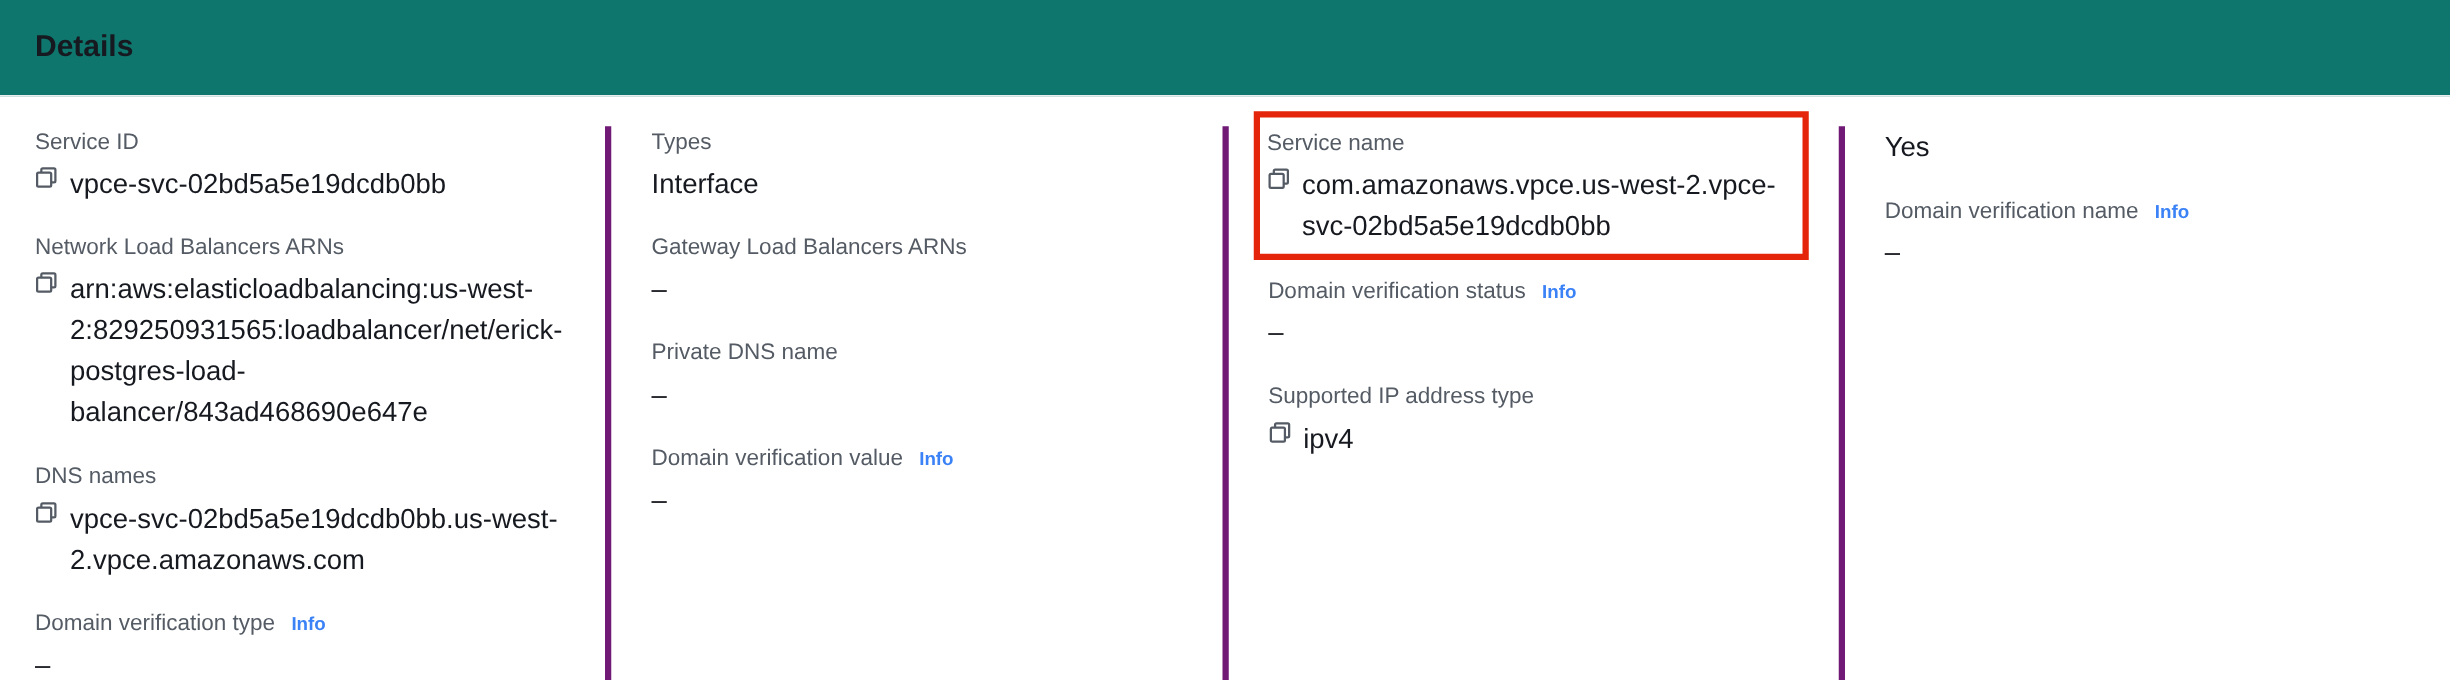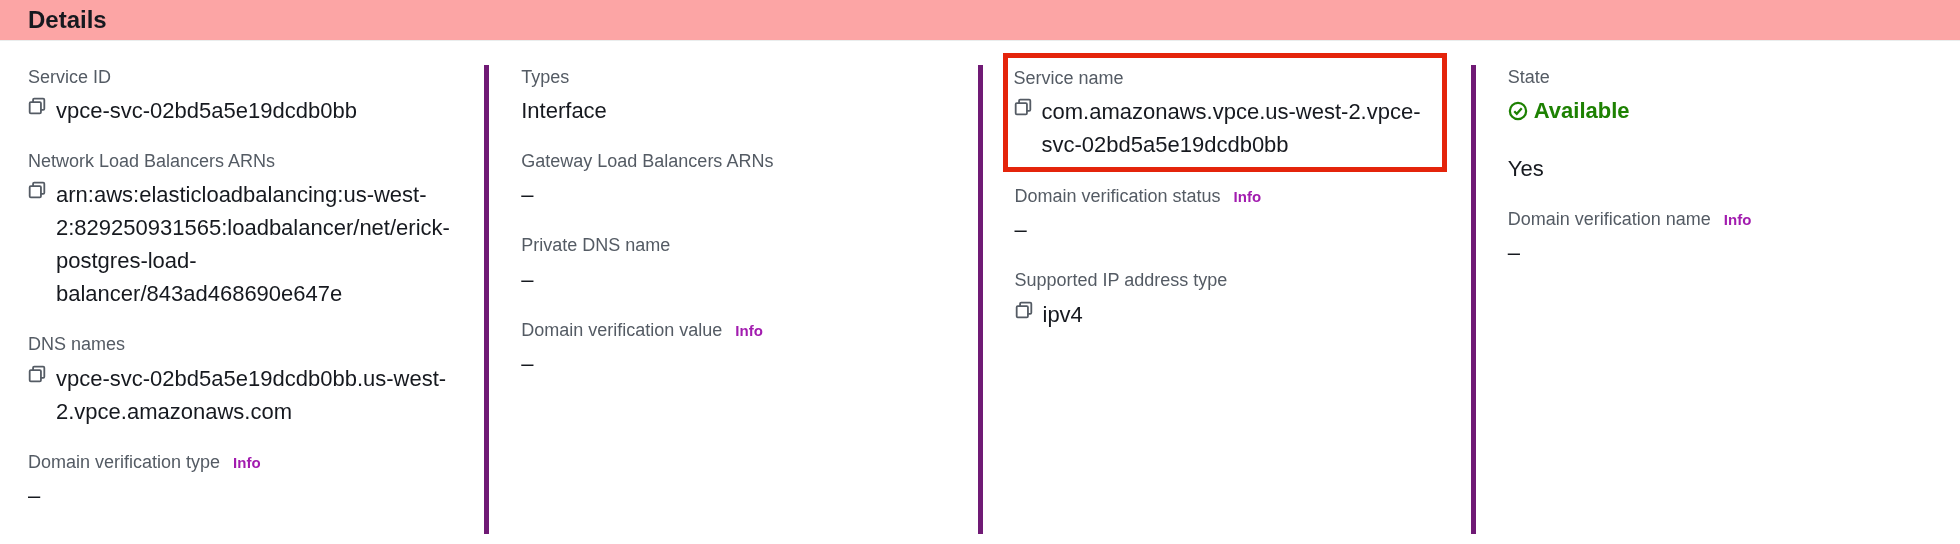--- a/index.html
+++ b/index.html
@@ -3,23 +3,23 @@
   <meta charset="utf-8">
   <style>
     * { box-sizing: border-box; margin: 0; padding: 0; }
     body {
       font-family: "Amazon Ember", "Helvetica Neue", Arial, sans-serif;
       background: #fff;
       color: #16191f;
       font-size: 18px;
     }
     .panel-header {
-      background: #fca5a5;
+      background: #0f766e;
       border-bottom: 1px solid #eaeded;
-      padding: 6px 28px;
+      padding: 24px 28px;
     }
     .panel-header h2 {
       font-size: 24px;
       font-weight: 700;
       color: #16191f;
     }
     .panel-body {
       display: flex;
       padding: 24px 28px 20px 28px;
       gap: 0;
@@ -43,21 +43,21 @@
       color: #16191f;
       font-size: 22px;
       line-height: 1.5;
       word-break: break-word;
       display: flex;
       align-items: flex-start;
       gap: 10px;
     }
     .field-value.plain { display: block; }
     .info-link {
-      color: #a21caf;
+      color: #3b82f6;
       font-size: 15px;
       font-weight: 700;
       margin-left: 8px;
       cursor: pointer;
     }
     .copy-icon {
       flex-shrink: 0;
       width: 18px;
       height: 18px;
       margin-top: 3px;
@@ -188,32 +188,20 @@
               <path d="M4.5 4.5v-2a1 1 0 0 1 1-1h8a1 1 0 0 1 1 1v8a1 1 0 0 1-1 1h-2"></path>
             </svg>
         </span>
         <span>ipv4</span>
       </div>
     </div>
   </div>
 
   <div class="col">
     <div class="field">
-      <div class="field-label">State</div>
-      <div class="field-value plain">
-        <span class="state-wrap">
-          <svg viewBox="0 0 16 16" fill="none" stroke="#1d8102" stroke-width="1.8">
-            <circle cx="8" cy="8" r="6.5"></circle>
-              <path d="M5 8.2l2 2 4-4.4"></path>
-          </svg>
-          <span>Available</span>
-        </span>
-      </div>
-    </div>
-    <div class="field">
       <div class="field-value plain">Yes</div>
     </div>
     <div class="field">
       <div class="field-label">
         <span>Domain verification name</span>
         <span class="info-link">Info</span>
       </div>
       <div class="field-value plain">–</div>
     </div>
   </div>

